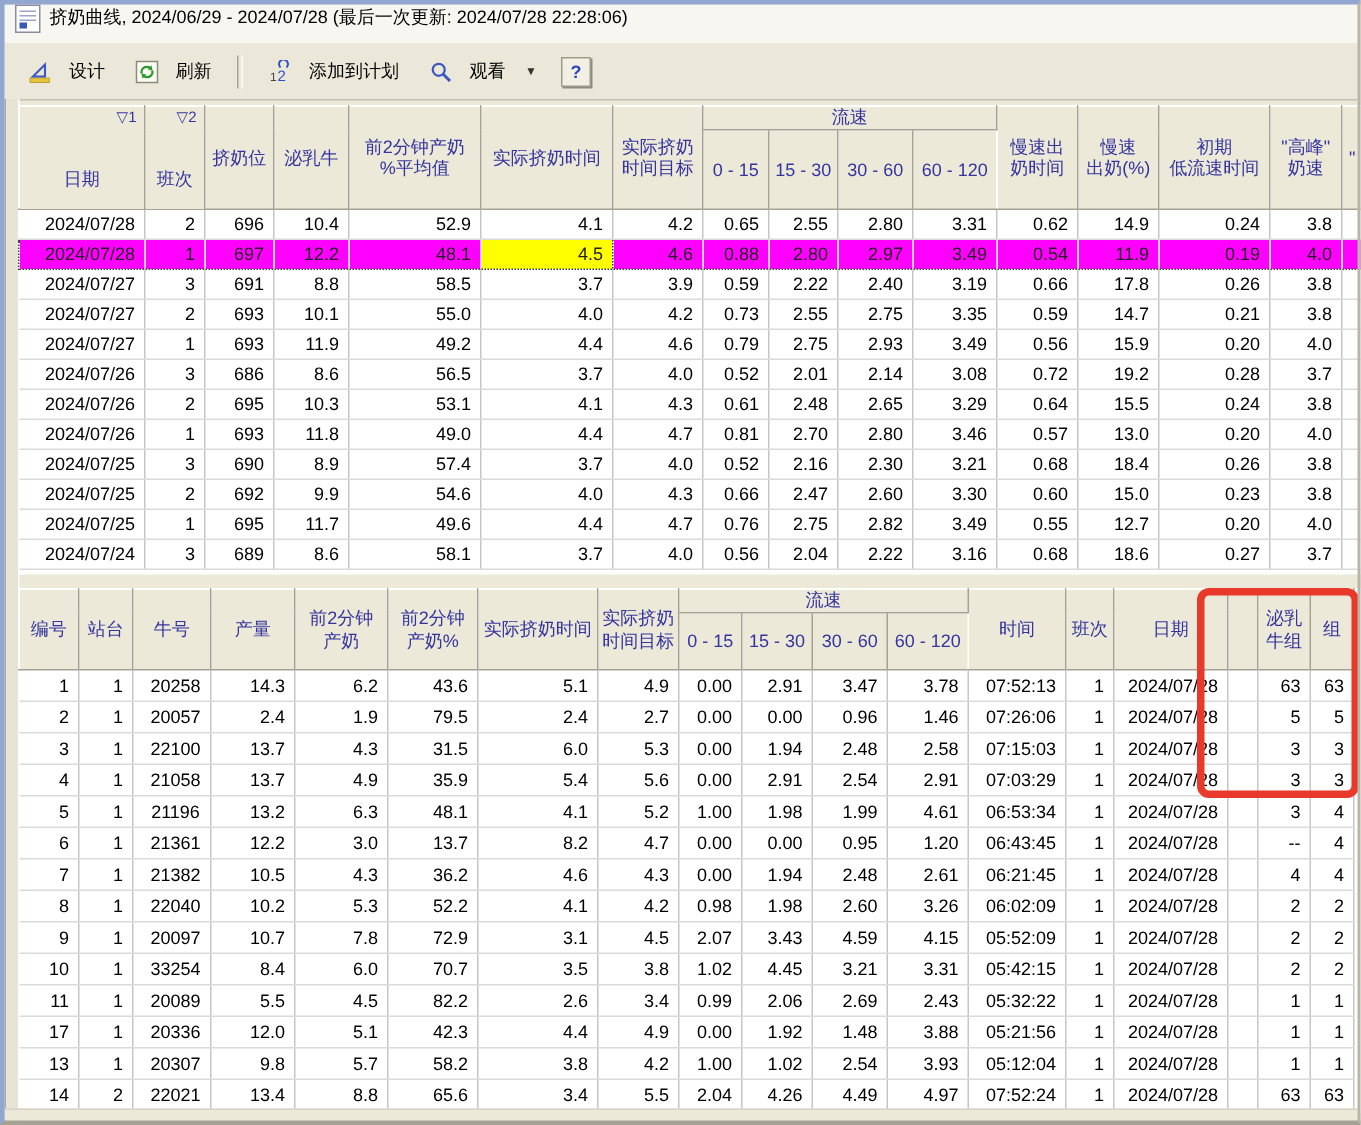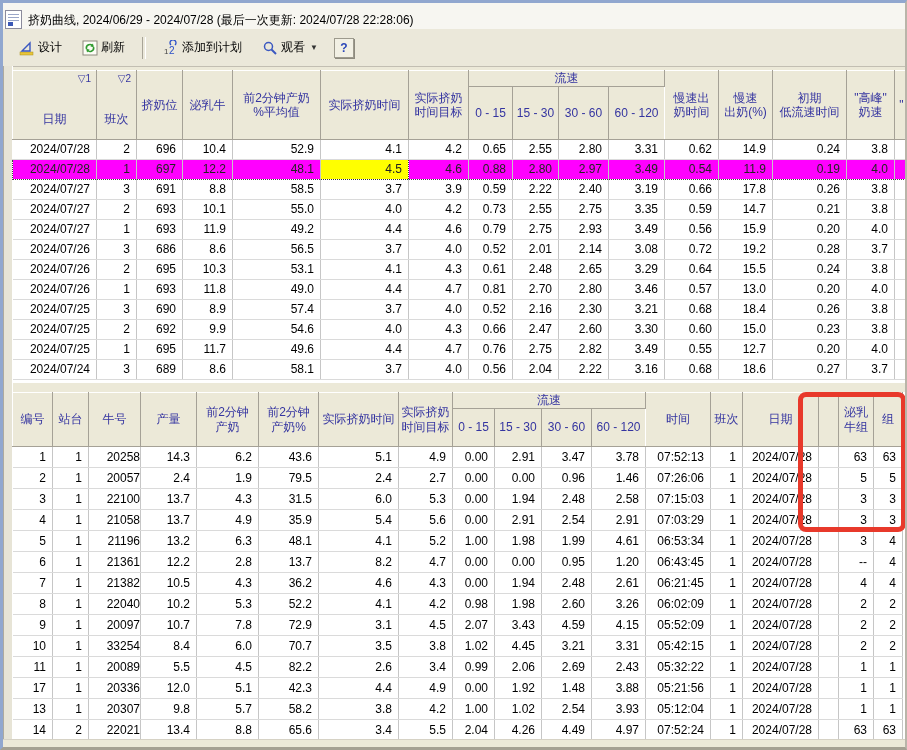--- a/index.html
+++ b/index.html
@@ -9,31 +9,31 @@
     font-family:"Liberation Sans","DejaVu Sans",sans-serif;
     font-size:12px;color:#000;
   }
   
   .frame{position:absolute;inset:0;pointer-events:none;z-index:10;
     border-top:3px solid #91a7cf;border-left:3px solid #91a7cf;
     border-right:2px solid #b9b5a9;border-bottom:3px solid #a5a193;}
   
   .titlebar{position:absolute;left:3px;top:3px;right:2px;height:26px;
     background:#f7f6f1;border-bottom:1px solid #d9d5c9;
-    display:flex;align-items:flex-end;gap:6px;padding-left:2px;}
+    display:flex;align-items:flex-start;gap:6px;padding-left:7px;}
   .titlebar .ttext{color:#000;}
   .doc-icon{width:15px;height:17px;background:#fff;border:1px solid #8b8b9c;position:relative;flex:0 0 auto;}
   .doc-icon i{position:absolute;left:2px;right:2px;height:1px;background:#9aa6c8;}
   .doc-icon i:nth-child(1){top:3px}.doc-icon i:nth-child(2){top:6px}.doc-icon i:nth-child(3){top:9px}
   .doc-icon b{position:absolute;left:2px;bottom:2px;width:5px;height:4px;background:#3b58b5;}
   
   .toolbar{position:absolute;left:3px;top:29px;right:2px;height:37px;
     background:#ebe8da;border-bottom:1px solid #c2beb2;
     display:flex;align-items:center;padding-left:8px;gap:4px;}
-  .tbtn{display:flex;align-items:center;gap:3px;padding:3px 7px;border:1px solid transparent;cursor:default;}
+  .tbtn{display:flex;align-items:center;gap:11px;padding:3px 7px;border:1px solid transparent;cursor:default;}
   .tsep{width:2px;height:22px;margin:0 5px;border-left:1px solid #a8a497;border-right:1px solid #fff;}
   .caret{font-size:8px;color:#333;margin-left:2px;}
   .ico{width:16px;height:16px;display:inline-block;flex:0 0 auto;}
   .help-btn{width:18px;height:18px;border:1px solid #9d9a8d;background:#f2f0e4;
     box-shadow:1px 1px 0 #8d8a7e;display:flex;align-items:center;justify-content:center;
     color:#2b47b8;font-weight:bold;margin-left:4px;}
   
   .lstrip{position:absolute;left:3px;top:66px;bottom:3px;width:8px;background:#e7e4d6;
     border-right:1px solid #fff;border-left:1px solid #aeaa9e;}
   
@@ -48,21 +48,21 @@
      border-right:1px solid #a5a196;border-bottom:1px solid #a5a196;
      text-align:center;vertical-align:middle;white-space:pre-line;line-height:1.2;
      overflow:hidden;padding:0 1px;}
   .grow th{height:15px;}
   #toptable .main th{height:52px;}
   #bottable .main th{height:37px;}
   td{border-right:1px solid #c6c6c6;border-bottom:1px solid #dadada;
      text-align:right;padding:0 6px 0 0;overflow:hidden;white-space:nowrap;}
   #toptable td{height:19px;line-height:19px;}
   #bottable td{height:20px;line-height:20px;}
-  #bottable td:nth-child(3){text-align:right;padding:0 0 0 5px;}
+  #bottable td:nth-child(3){text-align:center;padding:0 0 0 5px;}
   
   #top-tbody tr:nth-child(2) td{background:#ff00ff;color:#222;
      border-top:1px dotted #444;border-bottom:1px dotted #444;}
   #top-tbody tr:nth-child(2) td:first-child{border-left:1px dotted #444;}
   #top-tbody tr:nth-child(2) td:nth-child(6){background:#ffff00;border:1px dotted #333;}
   
   .threl{position:relative;}
   .sortmark{position:absolute;top:2px;right:5px;font-size:10px;color:#3434a0;}
   
   #redbox{position:absolute;left:798px;top:392px;width:108px;height:140px;
@@ -561,21 +561,21 @@
           <td>2024/07/28</td>
           <td></td>
           <td>3</td>
           <td>4</td>
         </tr>
         <tr>
           <td>6</td>
           <td>1</td>
           <td>21361</td>
           <td>12.2</td>
-          <td>2.8</td>
+          <td>3.0</td>
           <td>13.7</td>
           <td>8.2</td>
           <td>4.7</td>
           <td>0.00</td>
           <td>0.00</td>
           <td>0.95</td>
           <td>1.20</td>
           <td>06:43:45</td>
           <td>1</td>
           <td>2024/07/28</td>

